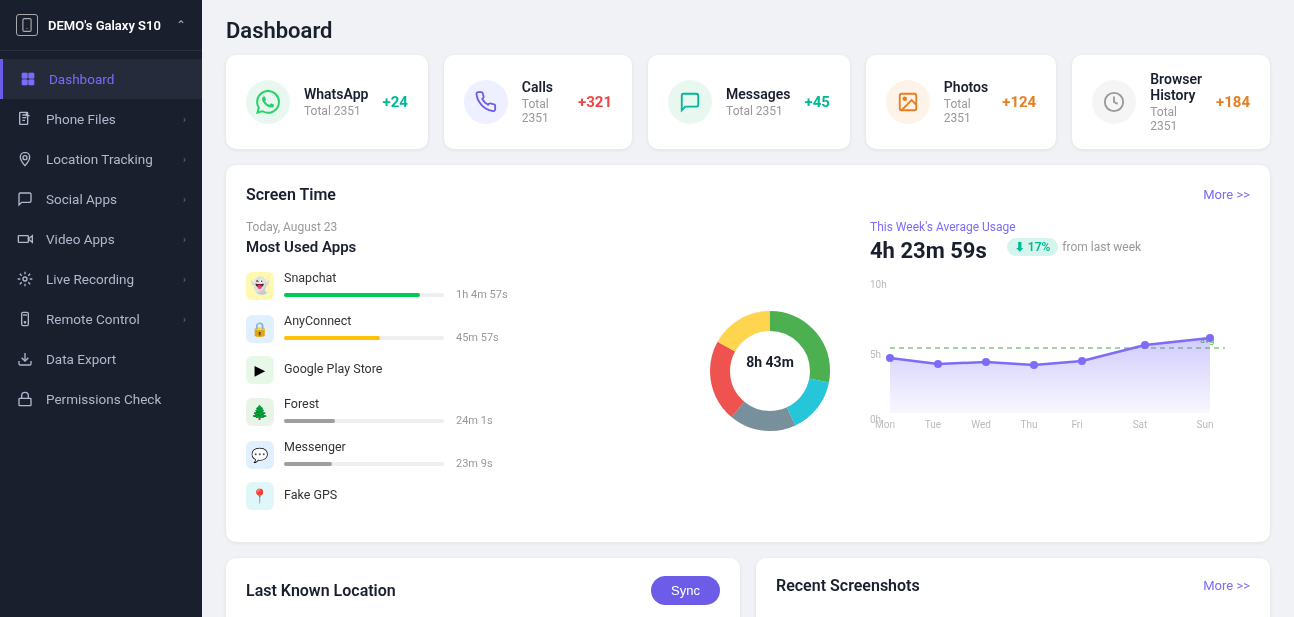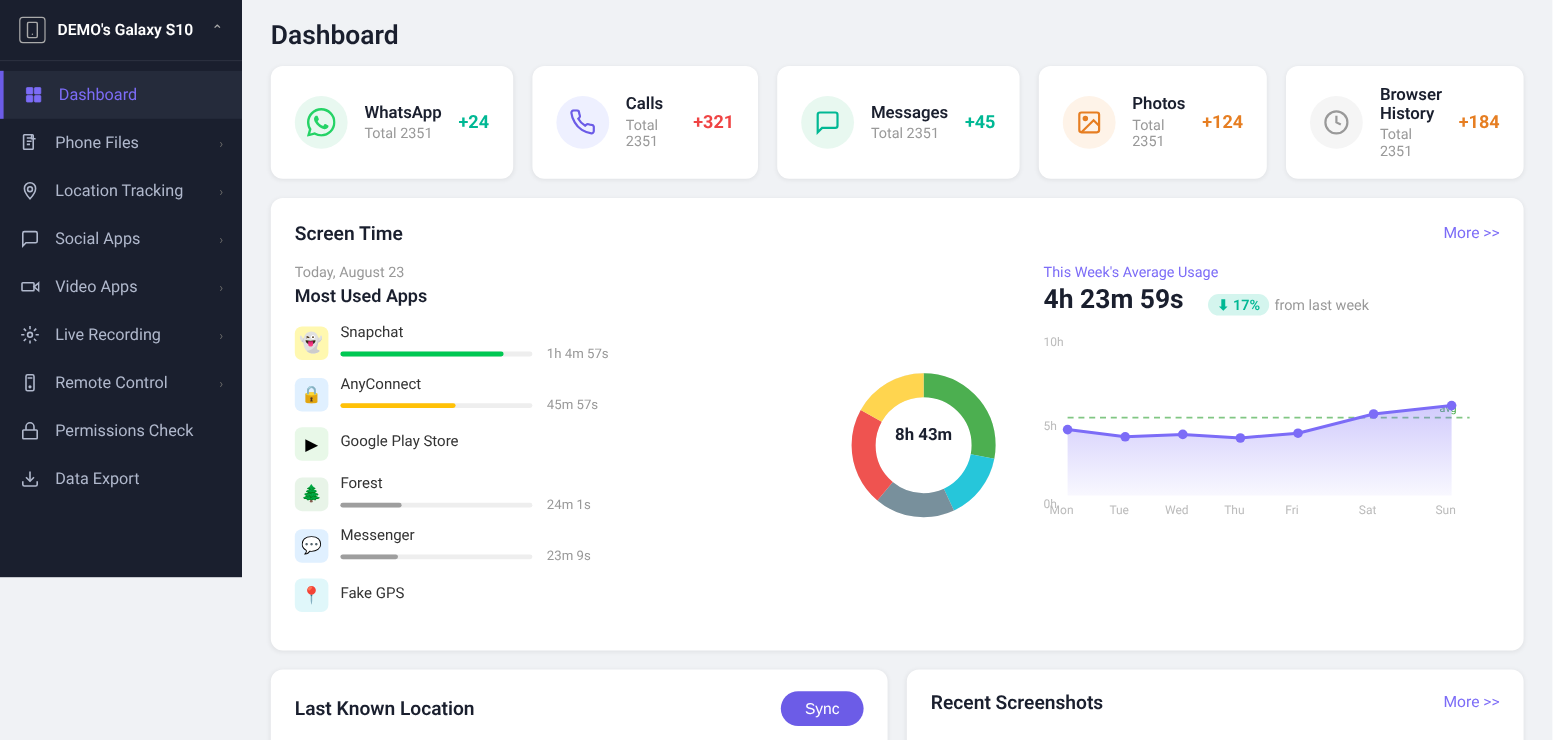--- a/index.html
+++ b/index.html
@@ -1,19 +1,19 @@
 <!DOCTYPE html>
 <html><head>
   <meta charset="utf-8">
   <style>
     * { box-sizing: border-box; margin: 0; padding: 0; }
     body { font-family: -apple-system, BlinkMacSystemFont, 'Segoe UI', Roboto, sans-serif; background: #f0f2f5; display: flex; height: 617px; overflow: hidden; }
 
     
-    .sidebar { width: 202px; background: #1a1f2e; color: #fff; display: flex; flex-direction: column; height: 481px; flex-shrink: 0; }
+    .sidebar { width: 202px; background: #1a1f2e; color: #fff; display: flex; flex-direction: column; height: 617px; flex-shrink: 0; }
     .sidebar-header { padding: 14px 16px; display: flex; align-items: center; gap: 10px; border-bottom: 1px solid #2a2f3e; }
     .sidebar-header-icon { width: 22px; height: 22px; border: 1.5px solid #aaa; border-radius: 3px; display: flex; align-items: center; justify-content: center; flex-shrink: 0; }
     .sidebar-header-icon svg { width: 14px; height: 14px; fill: #aaa; }
     .sidebar-device-name { font-size: 13px; font-weight: 600; color: #fff; flex: 1; }
     .sidebar-chevron { color: #aaa; font-size: 12px; }
 
     .sidebar-nav { flex: 1; overflow-y: auto; padding: 8px 0; }
     .nav-item { display: flex; align-items: center; gap: 12px; padding: 11px 16px; cursor: pointer; transition: background 0.15s; color: #b0b8cc; font-size: 13.5px; position: relative; }
     .nav-item.active { background: #252b3b; color: #fff; }
     .nav-item.active::left { content: ''; position: absolute; left: 0; top: 0; bottom: 0; width: 3px; background: #6c5ce7; }
@@ -168,36 +168,36 @@
             <path d="M9 6h6"></path>
           </svg>
       </span>
       <span class="nav-item-label">Remote Control</span>
       <span class="nav-chevron">›</span>
     </div>
 
     <div class="nav-item">
       <span class="nav-item-icon">
         <svg width="16" height="16" viewBox="0 0 24 24" fill="none" stroke="#b0b8cc" stroke-width="2">
-            <rect x="3" y="11" width="18" height="11" rx="1"></rect>
-            <path d="M7 11V7a5 5 0 0 1 10 0v4"></path>
-          </svg>
-      </span>
-      <span class="nav-item-label">Permissions Check</span>
-    </div>
-
-    <div class="nav-item">
-      <span class="nav-item-icon">
-        <svg width="16" height="16" viewBox="0 0 24 24" fill="none" stroke="#b0b8cc" stroke-width="2">
             <path d="M21 15v4a2 2 0 0 1-2 2H5a2 2 0 0 1-2-2v-4"></path>
             <polyline points="7 10 12 15 17 10"></polyline>
             <line x1="12" y1="15" x2="12" y2="3"></line>
           </svg>
       </span>
       <span class="nav-item-label">Data Export</span>
+    </div>
+
+    <div class="nav-item">
+      <span class="nav-item-icon">
+        <svg width="16" height="16" viewBox="0 0 24 24" fill="none" stroke="#b0b8cc" stroke-width="2">
+            <rect x="3" y="11" width="18" height="11" rx="1"></rect>
+            <path d="M7 11V7a5 5 0 0 1 10 0v4"></path>
+          </svg>
+      </span>
+      <span class="nav-item-label">Permissions Check</span>
     </div>
   </nav>
 </aside>
 
 <main class="main">
   <div class="main-header">
     <h1 class="main-title">Dashboard</h1>
   </div>
 
   <div class="stats-row">
@@ -364,21 +364,21 @@
             <circle cx="70" cy="70" r="50" fill="none" stroke="#ef5350" stroke-width="20" stroke-dasharray="69.12 245.04" stroke-dashoffset="-191.63" transform="rotate(-90 70 70)"></circle>
 
             <circle cx="70" cy="70" r="50" fill="none" stroke="#ffd54f" stroke-width="20" stroke-dasharray="53.41 260.72" stroke-dashoffset="-260.75" transform="rotate(-90 70 70)"></circle>
             <circle cx="70" cy="70" r="38" fill="white"></circle>
             <text x="70" y="66" text-anchor="middle" font-size="14" font-weight="700" fill="#1a1f2e">8h 43m</text>
           </svg>
         </div>
 
         <div class="chart-section">
           <div class="chart-week-label">This Week's Average Usage</div>
-          <div style="display:flex; align-items:flex-end; margin-bottom:10px;">
+          <div style="display:flex; align-items:flex-start; margin-bottom:10px;">
             <span class="chart-avg-time">4h 23m 59s</span>
             <span class="chart-change">
               <span style="background:#d4f5ee; color:#00b894; border-radius:10px; padding:2px 8px; font-weight:600; font-size:12px;">⬇ 17%</span>
               <span style="color:#999; font-size:12px;">from last week</span>
             </span>
           </div>
 
           <svg width="360" height="160" viewBox="0 0 360 160">
 
             <text x="0" y="15" font-size="10" fill="#bbb">10h</text>

